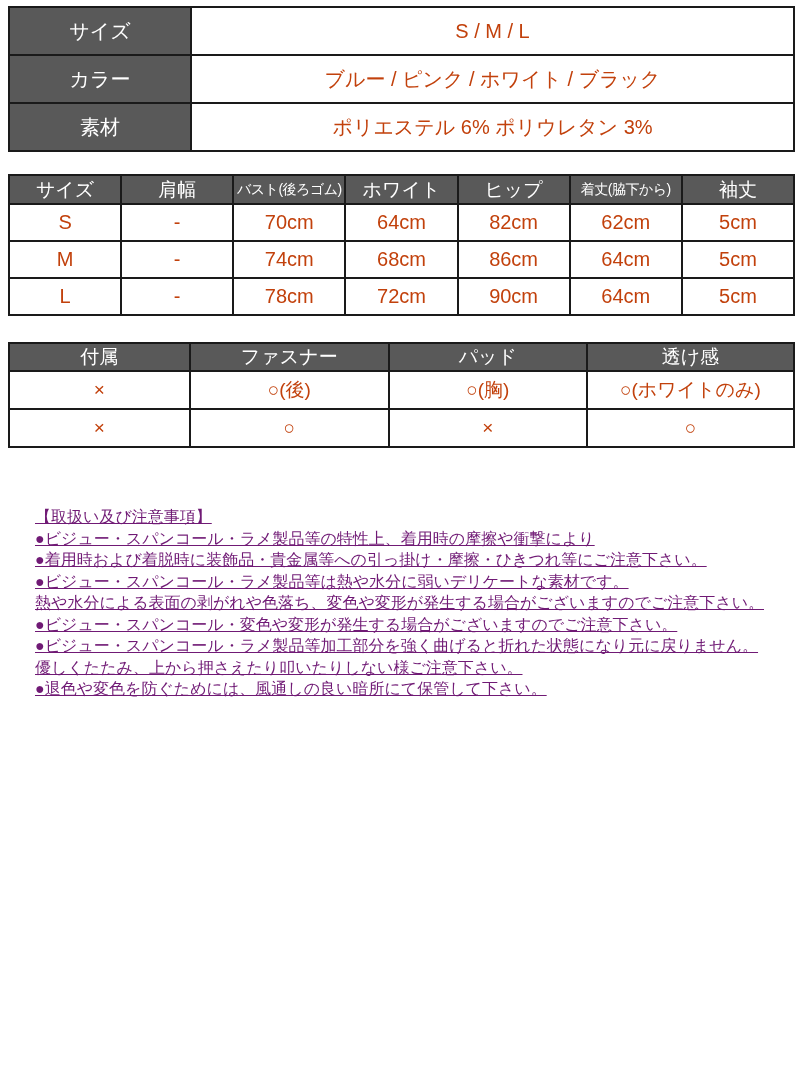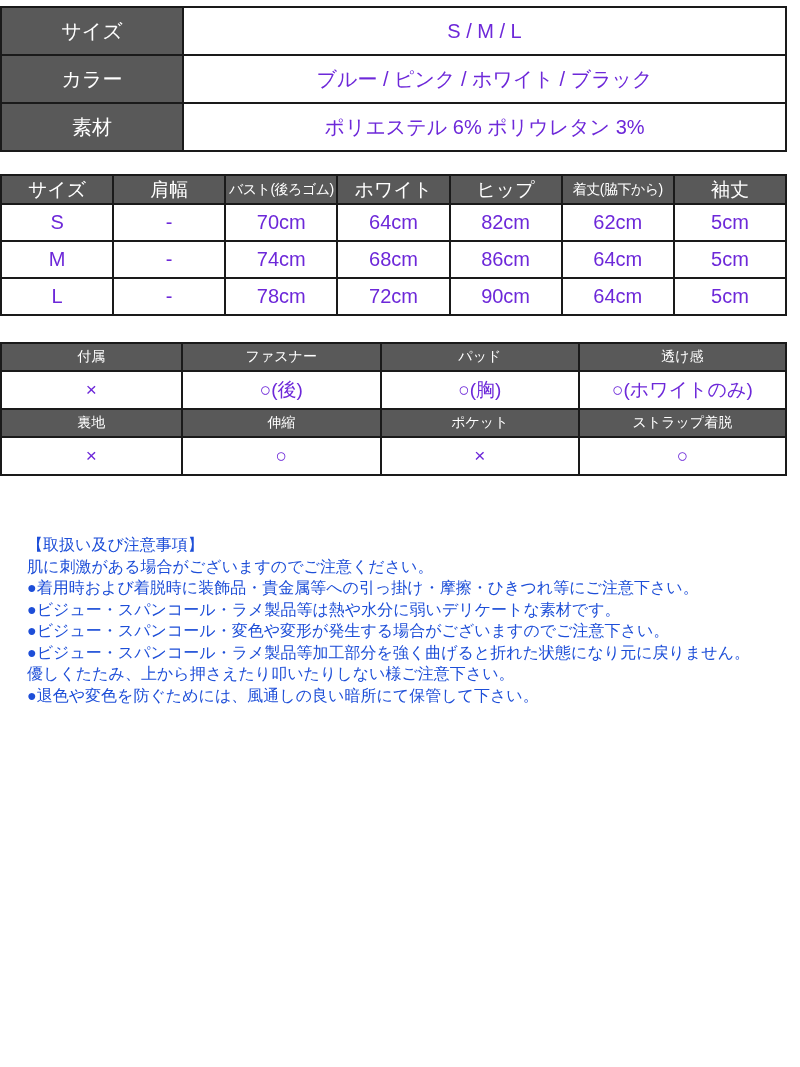--- a/index.html
+++ b/index.html
@@ -8,21 +8,21 @@
     padding: 0;
     background: #ffffff;
     font-family: "Liberation Sans", "DejaVu Sans", sans-serif;
   }
   body {
     width: 800px;
     height: 1067px;
     overflow: hidden;
   }
   .page {
-    padding: 6px 5px 0 0;
+    padding: 6px 5px 0 8px;
   }
   table {
     border-collapse: collapse;
     width: 787px;
     table-layout: fixed;
   }
   th, td {
     border: 2px solid #1a1a1a;
     text-align: center;
     vertical-align: middle;
@@ -30,44 +30,45 @@
     overflow: hidden;
     white-space: nowrap;
   }
   th {
     background: #595959;
     color: #ffffff;
     font-weight: normal;
   }
   td {
     background: #ffffff;
-    color: #6d28d9;
+    color: #c2410c;
   }
 
   
   .t1 { margin-bottom: 22px; }
   .t1 th { width: 182px; font-size: 20px; }
   .t1 th, .t1 td { height: 48px; font-size: 20px; }
 
   
   .t2 { margin-bottom: 26px; }
   .t2 thead th { height: 29px; font-size: 19px; }
   .t2 thead th.sm { font-size: 14px; letter-spacing: -0.5px; margin-left: 44px; }
   .t2 tbody td { height: 37px; font-size: 20px; }
 
   
-  .t3 th { height: 28px; font-size: 14px; }
+  .t3 th { height: 28px; font-size: 19px; }
   .t3 td { height: 38px; font-size: 19px; }
 
   
   .notes {
     margin: 58px 0 0 27px;
-    color: #1d4ed8;
+    color: #701a75;
     font-size: 16px;
     line-height: 21.5px;
+    text-decoration: underline;
   }
   .notes div { white-space: nowrap; }
 </style>
 </head>
 <body>
 
 <div class="page">
 
   <table class="t1">
     <tbody>
@@ -152,38 +153,33 @@
         <th>パッド</th>
         <th>透け感</th>
       </tr>
       <tr>
         <td>×</td>
         <td>○(後)</td>
         <td>○(胸)</td>
         <td>○(ホワイトのみ)</td>
       </tr>
       <tr>
-        <th>裏地</th>
-        <th>伸縮</th>
-        <th>ポケット</th>
-        <th>ストラップ着脱</th>
-      </tr>
-      <tr>
         <td>×</td>
         <td>○</td>
         <td>×</td>
         <td>○</td>
       </tr>
     </tbody>
   </table>
 
   <div class="notes">
     <div>【取扱い及び注意事項】</div>
-    <div>肌に刺激がある場合がございますのでご注意ください。</div>
+    <div>●ビジュー・スパンコール・ラメ製品等の特性上、着用時の摩擦や衝撃により</div>
     <div>●着用時および着脱時に装飾品・貴金属等への引っ掛け・摩擦・ひきつれ等にご注意下さい。</div>
     <div>●ビジュー・スパンコール・ラメ製品等は熱や水分に弱いデリケートな素材です。</div>
+    <div>熱や水分による表面の剥がれや色落ち、変色や変形が発生する場合がございますのでご注意下さい。</div>
     <div>●ビジュー・スパンコール・変色や変形が発生する場合がございますのでご注意下さい。</div>
     <div>●ビジュー・スパンコール・ラメ製品等加工部分を強く曲げると折れた状態になり元に戻りません。</div>
     <div>優しくたたみ、上から押さえたり叩いたりしない様ご注意下さい。</div>
     <div>●退色や変色を防ぐためには、風通しの良い暗所にて保管して下さい。</div>
   </div>
 
 </div>
 
 </body></html>

